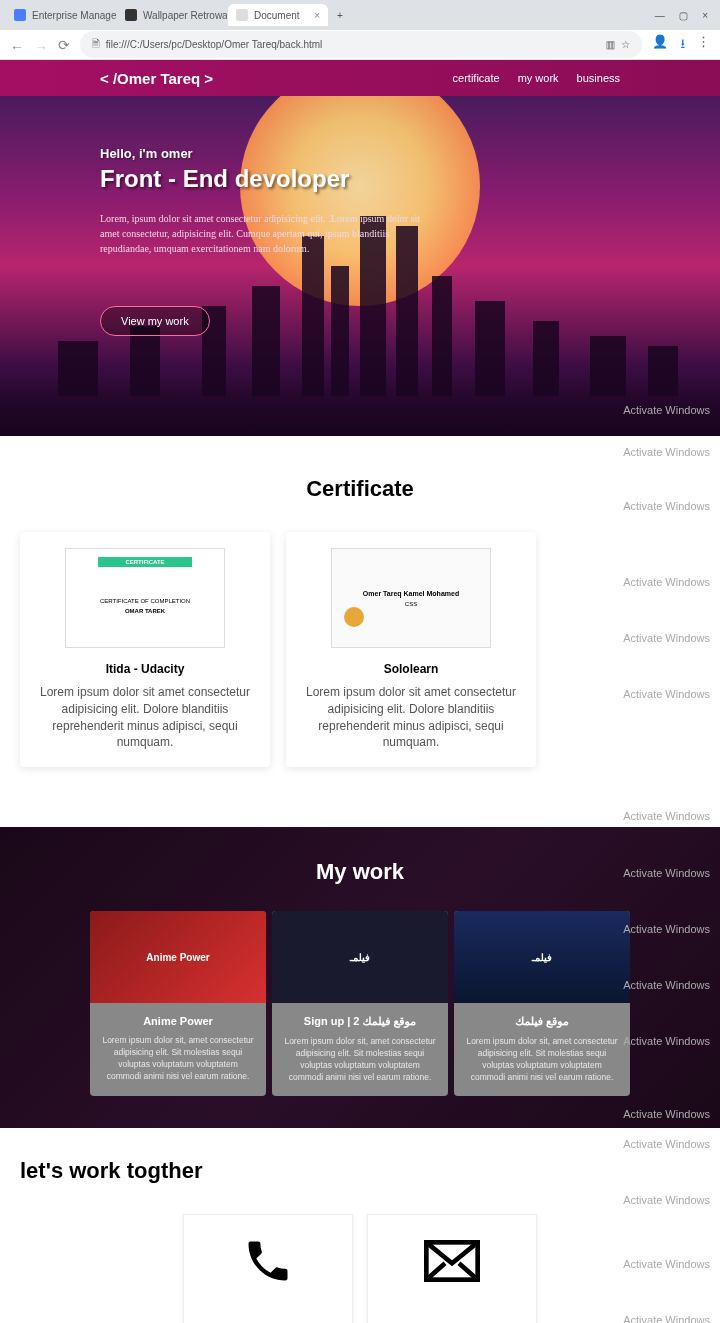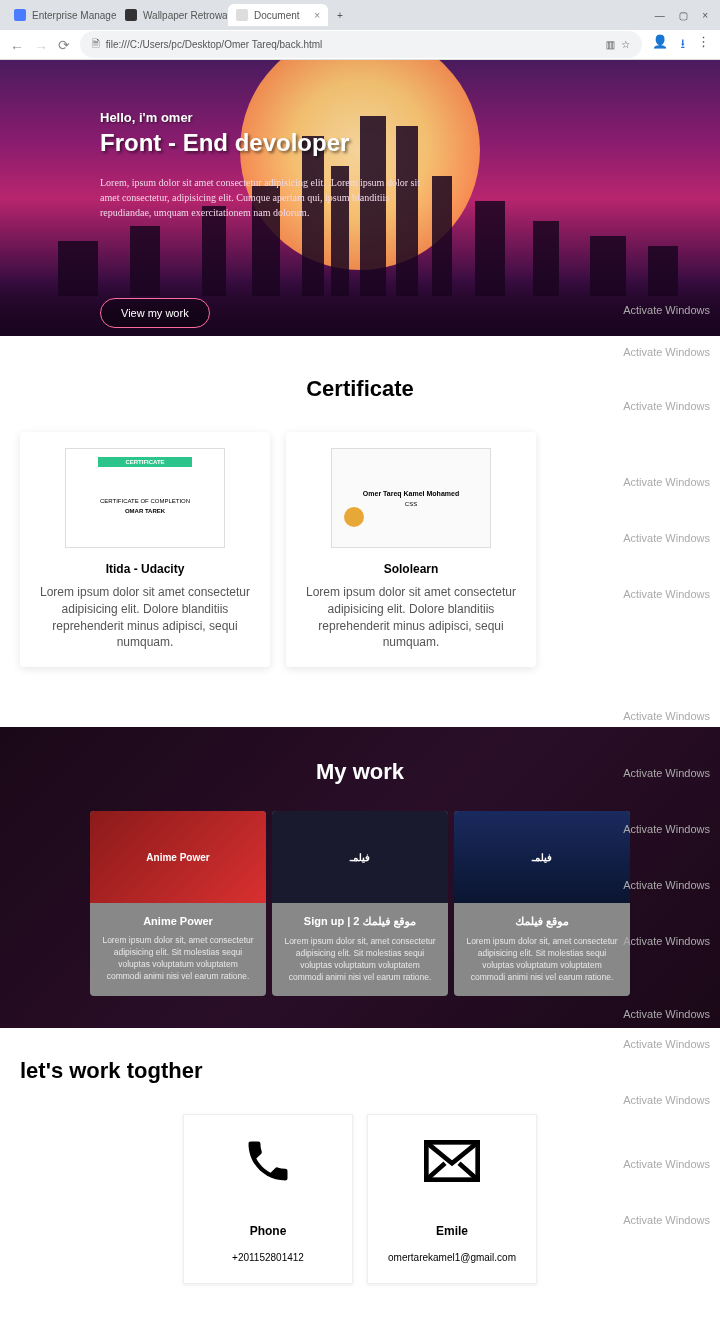--- a/index.html
+++ b/index.html
@@ -16,29 +16,29 @@
 .addr-input{flex:1;background:#f1f3f4;border-radius:14px;padding:5px 12px;font-size:10px;color:#555;display:flex;align-items:center;gap:6px}
 .addr-right{display:flex;gap:12px;color:#555;font-size:13px}
 
 .page{background:#fff;position:relative}
 
 .header{background:linear-gradient(to right,#a40f63,#8a0d56);height:36px;display:flex;align-items:center;justify-content:space-between;padding:0 100px;color:#fff}
 .logo{font-size:15px;font-weight:bold}
 .nav{display:flex;gap:18px;font-size:11px}
 .nav a{color:#fff;text-decoration:none}
 
-.hero{height:276px;background:linear-gradient(180deg,#4a1b5e 0%,#8a1c6e 30%,#b8256e 50%,#3a0d42 80%,#1a0520 100%);position:relative;overflow:hidden;color:#fff;padding:50px 100px 0}
+.hero{height:340px;background:linear-gradient(180deg,#4a1b5e 0%,#8a1c6e 30%,#b8256e 50%,#3a0d42 80%,#1a0520 100%);position:relative;overflow:hidden;color:#fff;padding:50px 100px 0}
 .sun{position:absolute;left:50%;top:-30px;transform:translateX(-50%);width:240px;height:240px;background:radial-gradient(circle,#ffe8a0 0%,#ffd070 40%,#ff9850 70%,transparent 100%);border-radius:50%;opacity:0.9}
 .buildings{position:absolute;bottom:0;left:0;right:0;height:220px}
 .bld{position:absolute;bottom:40px;background:#1a0520;opacity:0.85}
 .hero-content{position:relative;z-index:2;max-width:340px}
 .greet{font-size:13px;font-weight:bold;text-shadow:1px 1px 2px rgba(0,0,0,0.5)}
 .title{font-size:24px;font-weight:bold;margin:4px 0 18px;text-shadow:2px 2px 3px rgba(0,0,0,0.5)}
 .hero-text{font-size:10px;line-height:1.5;color:#f0d8e8;font-family:Georgia,serif}
-.view-btn{display:inline-block;margin-top:78px;padding:8px 20px;border:1px solid #ff6b9d;border-radius:20px;background:rgba(0,0,0,0.3);color:#fff;font-size:11px}
+.view-btn{display:inline-block;margin-top:50px;padding:8px 20px;border:1px solid #ff6b9d;border-radius:20px;background:rgba(0,0,0,0.3);color:#fff;font-size:11px}
 
 .watermark{position:absolute;right:10px;color:#aaa;font-size:11px;z-index:100}
 
 .section{padding:40px 20px;text-align:center;position:relative}
 .section h2{font-size:22px;margin-bottom:30px}
 
 .cert-cards{display:flex;gap:16px;justify-content:flex-start}
 .cert-card{background:#fff;width:250px;padding:16px;box-shadow:0 2px 8px rgba(0,0,0,0.1);border-radius:4px}
 .cert-img{width:160px;height:100px;margin:0 auto 14px;background:#fff;border:1px solid #ddd;position:relative;font-size:6px;display:flex;flex-direction:column;align-items:center;justify-content:center;gap:4px}
 .cert-img .banner{position:absolute;top:8px;left:20%;right:20%;background:#2bc48a;color:#fff;padding:2px;font-size:6px;font-weight:bold}
@@ -105,20 +105,28 @@
   </div>
   <div class="addr-right">
     <span>👤</span>
     <span style="color:#1a73e8">⭳</span>
     <span>⋮</span>
   </div>
 </div>
 
 <div class="page">
 
+<div class="header">
+  <div class="logo">&lt; /Omer Tareq &gt;</div>
+  <div class="nav">
+    <a href="#">certificate</a>
+    <a href="#">my work</a>
+    <a href="#">business</a>
+  </div>
+</div>
 
 <div class="hero">
   <div class="sun"></div>
   <div class="buildings">
     <div class="bld" style="left:42%;width:22px;height:160px"></div>
     <div class="bld" style="left:46%;width:18px;height:130px"></div>
     <div class="bld" style="left:50%;width:26px;height:180px"></div>
     <div class="bld" style="left:55%;width:22px;height:170px"></div>
     <div class="bld" style="left:60%;width:20px;height:120px"></div>
     <div class="bld" style="left:35%;width:28px;height:110px"></div>

